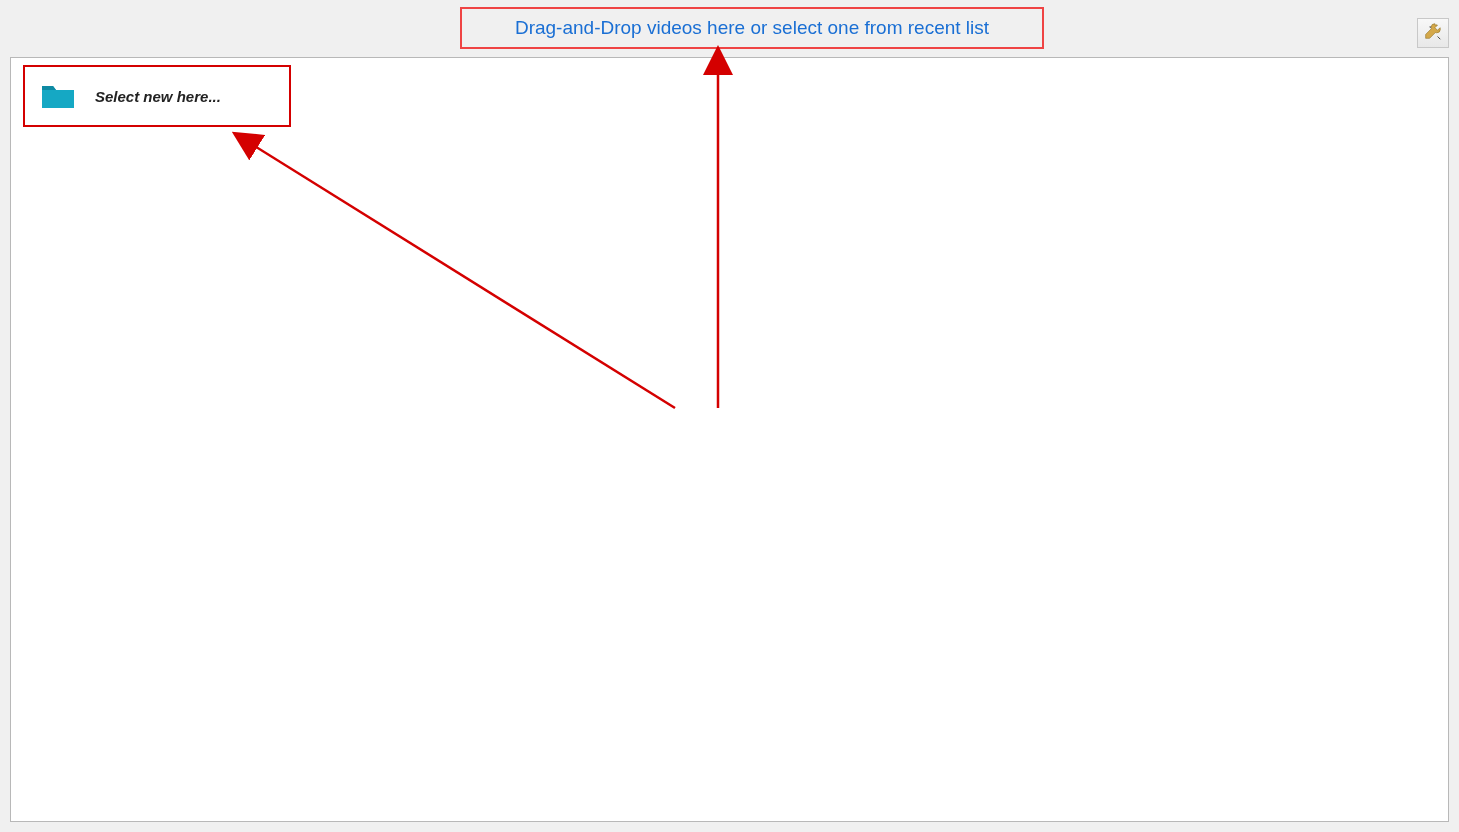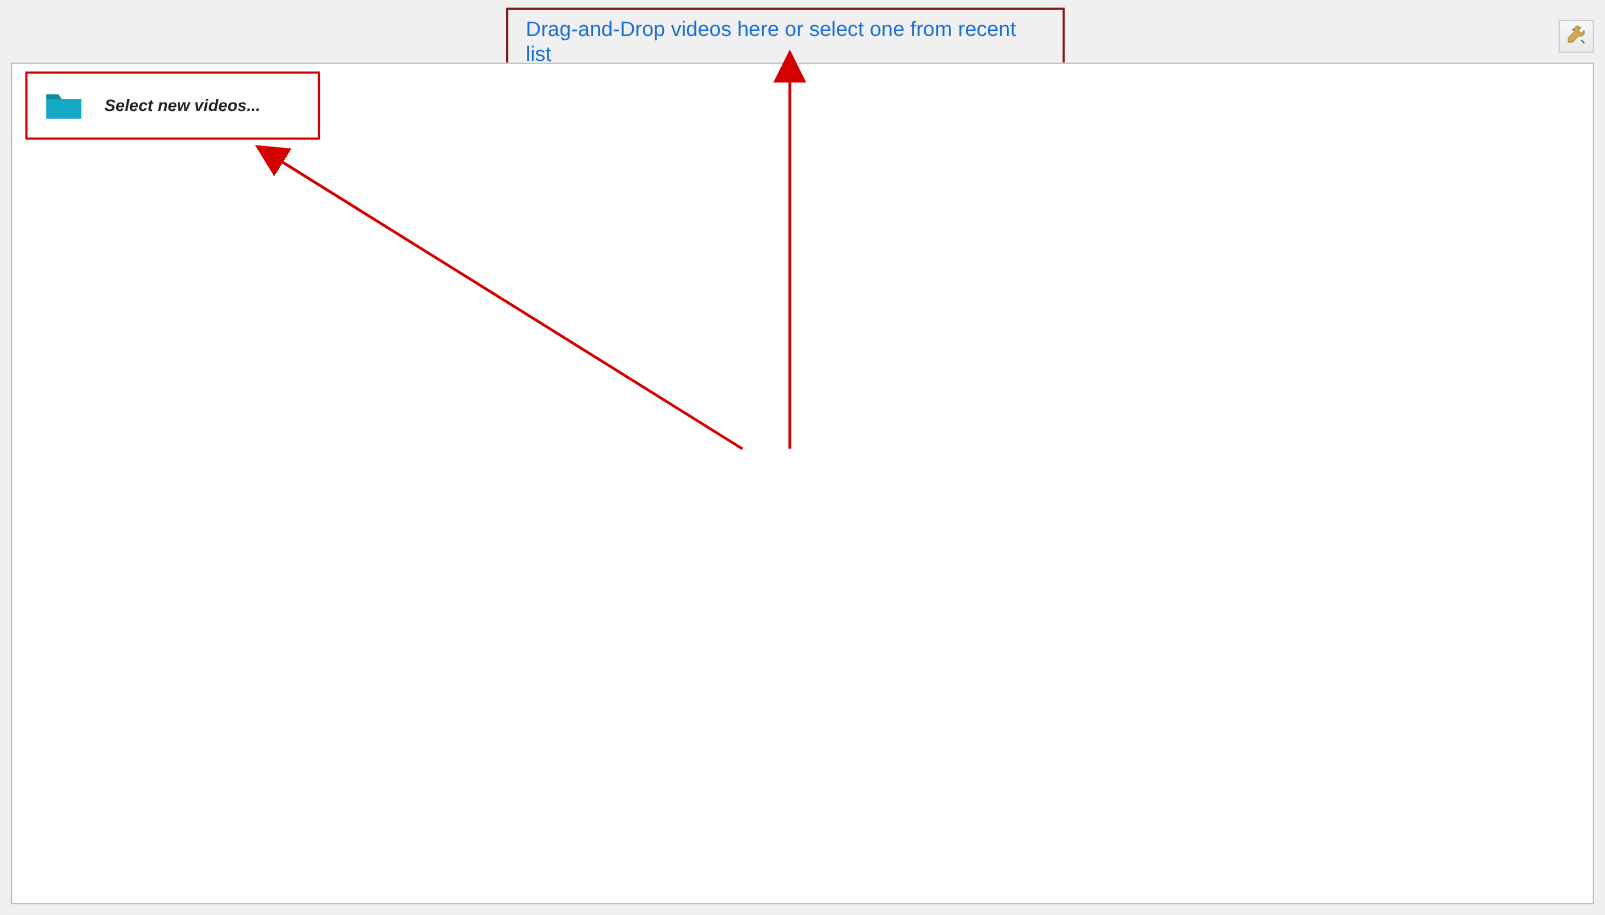--- a/index.html
+++ b/index.html
@@ -24,26 +24,26 @@
       background: #f0f0f0;
       display: flex;
       align-items: center;
       justify-content: center;
     }
     .instruction-text {
       color: #1a6fd4;
       font-size: 19px;
       font-weight: 400;
       padding: 8px 16px;
-      border: 2px solid #7f1d1d;
+      border: 2px solid #ef4444;
       position: absolute;
       left: 460px;
       top: 7px;
-      width: 508px;
-      text-align: left;
+      width: 584px;
+      text-align: center;
     }
     .settings-icon {
       position: absolute;
       right: 10px;
       top: 18px;
       width: 32px;
       height: 30px;
       border: 1px solid #c8c8c8;
       background: linear-gradient(to bottom, #f8f8f8, #e8e8e8);
       display: flex;
@@ -113,21 +113,21 @@
 </div>
 
 <div class="main-panel">
   <div class="select-video-btn">
     <span class="folder-icon">
       <svg viewBox="0 0 34 26" width="34" height="26">
         <path d="M1 3 L12 3 L15 7 L33 7 L33 25 L1 25 Z" fill="#15a8c4"></path>
         <path d="M1 3 L12 3 L15 7 L1 7 Z" fill="#0e8aa3"></path>
       </svg>
     </span>
-    <span class="select-video-label">Select new videos...</span>
+    <span class="select-video-label">Select new here...</span>
   </div>
 </div>
 
 <svg class="annotation-arrow" width="1459" height="832" style="top:0;left:0;">
   <defs>
     <marker id="arrowhead" markerWidth="10" markerHeight="10" refX="2" refY="5" orient="auto">
       <polygon points="0 0, 10 5, 0 10" fill="#d40000" transform="rotate(180 5 5)"></polygon>
     </marker>
     <marker id="arrowhead2" markerWidth="12" markerHeight="12" refX="2" refY="6" orient="auto-start-reverse">
       <polygon points="0 0, 12 6, 0 12" fill="#d40000"></polygon>

